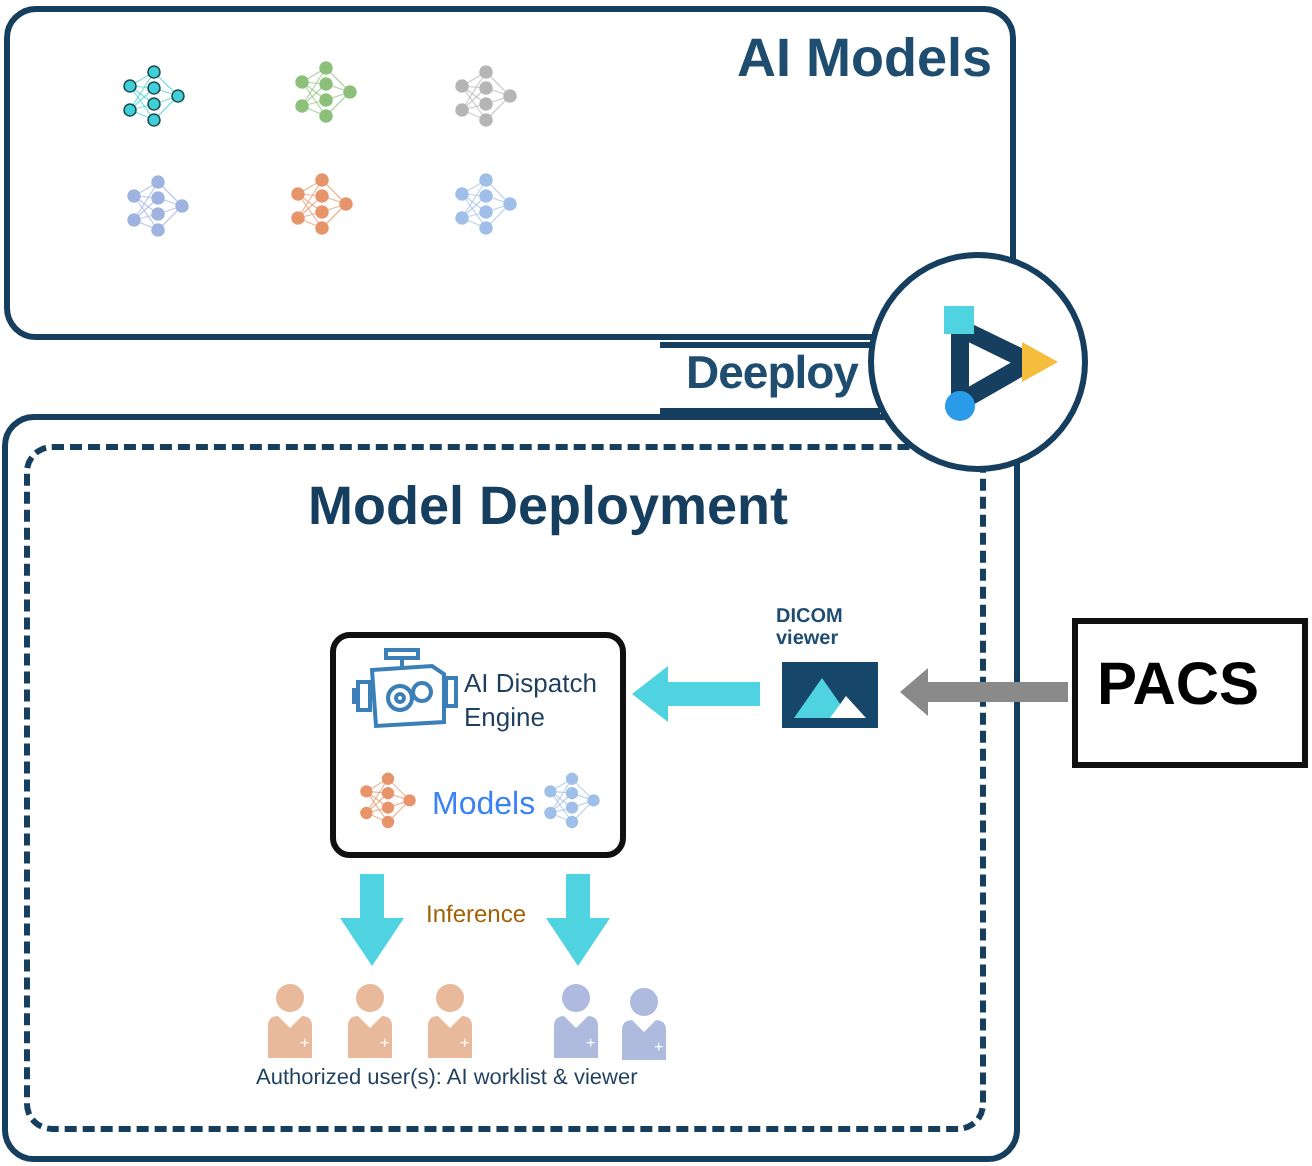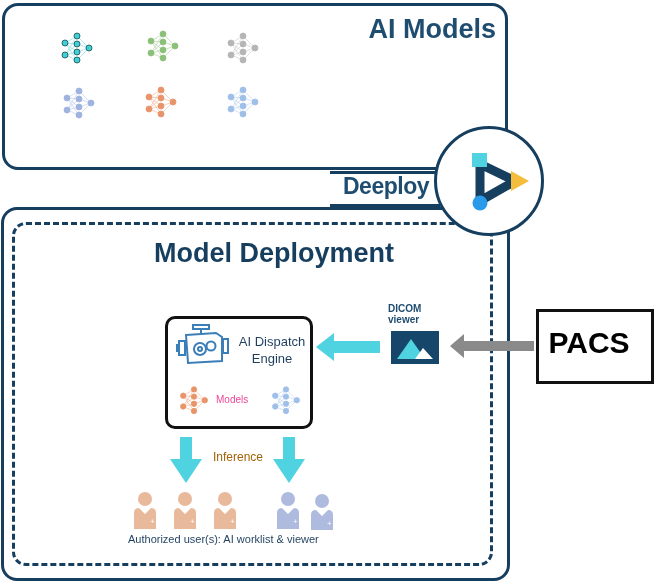--- a/index.html
+++ b/index.html
@@ -7,22 +7,22 @@
   .abs { position:absolute; }
   #ai-models-box { left:2px; top:3px; width:506px; height:167px; border:3px solid #163e5e; border-radius:16px; box-sizing:border-box; background:#fff; }
   #ai-models-title { right:160px; top:14px; font-size:27px; font-weight:bold; color:#1f4d70; }
   #deploy-outer { left:1px; top:207px; width:509px; height:374px; border:3px solid #163e5e; border-radius:16px; box-sizing:border-box; background:#fff; }
   #deploy-inner { left:12px; top:222px; width:481px; height:344px; border:3px dashed #163e5e; border-radius:14px; box-sizing:border-box; }
   #deploy-strip { left:330px; top:171px; width:110px; height:36px; background:#fff; }
   #deeploy-label { left:343px; top:173px; font-size:23px; color:#1f4d70; font-weight:bold; letter-spacing:-0.5px; }
   #deploy-title { left:154px; top:238px; font-size:27px; font-weight:bold; color:#163e5e; }
   #logo-circle { left:434px; top:126px; width:110px; height:110px; border:3px solid #163e5e; border-radius:50%; box-sizing:border-box; background:#fff; }
   #engine-box { left:165px; top:316px; width:148px; height:113px; border:3px solid #111; border-radius:10px; box-sizing:border-box; background:#fff; }
-  #engine-label { left:232px; top:333px; width:80px; text-align:center; font-size:13px; color:#1f3f5f; line-height:17px; }
-  #models-label { left:216px; top:394px; font-size:10px; color:#ec4899; }
+  #engine-label { left:232px; top:333px; width:80px; font-size:13px; color:#1f3f5f; line-height:17px; }
+  #models-label { left:216px; top:394px; font-size:16px; color:#3b82f6; }
   #dicom-label { left:388px; top:303px; width:40px; font-size:10px; font-weight:bold; color:#1f4d70; line-height:11px; }
   #pacs-box { left:536px; top:309px; width:118px; height:75px; border:3px solid #111; box-sizing:border-box; background:#fff; }
   #pacs-label { left:536px; top:326px; width:106px; text-align:center; font-size:30px; font-weight:bold; color:#000; }
   #inference-label { left:213px; top:450px; font-size:12px; color:#a16207;text-align:right; }
   #users-caption { left:128px; top:533px; font-size:11px; color:#1f3f5f; }
 </style>
 </head>
 <body>
 
 <div id="ai-models-box" class="abs"></div>

